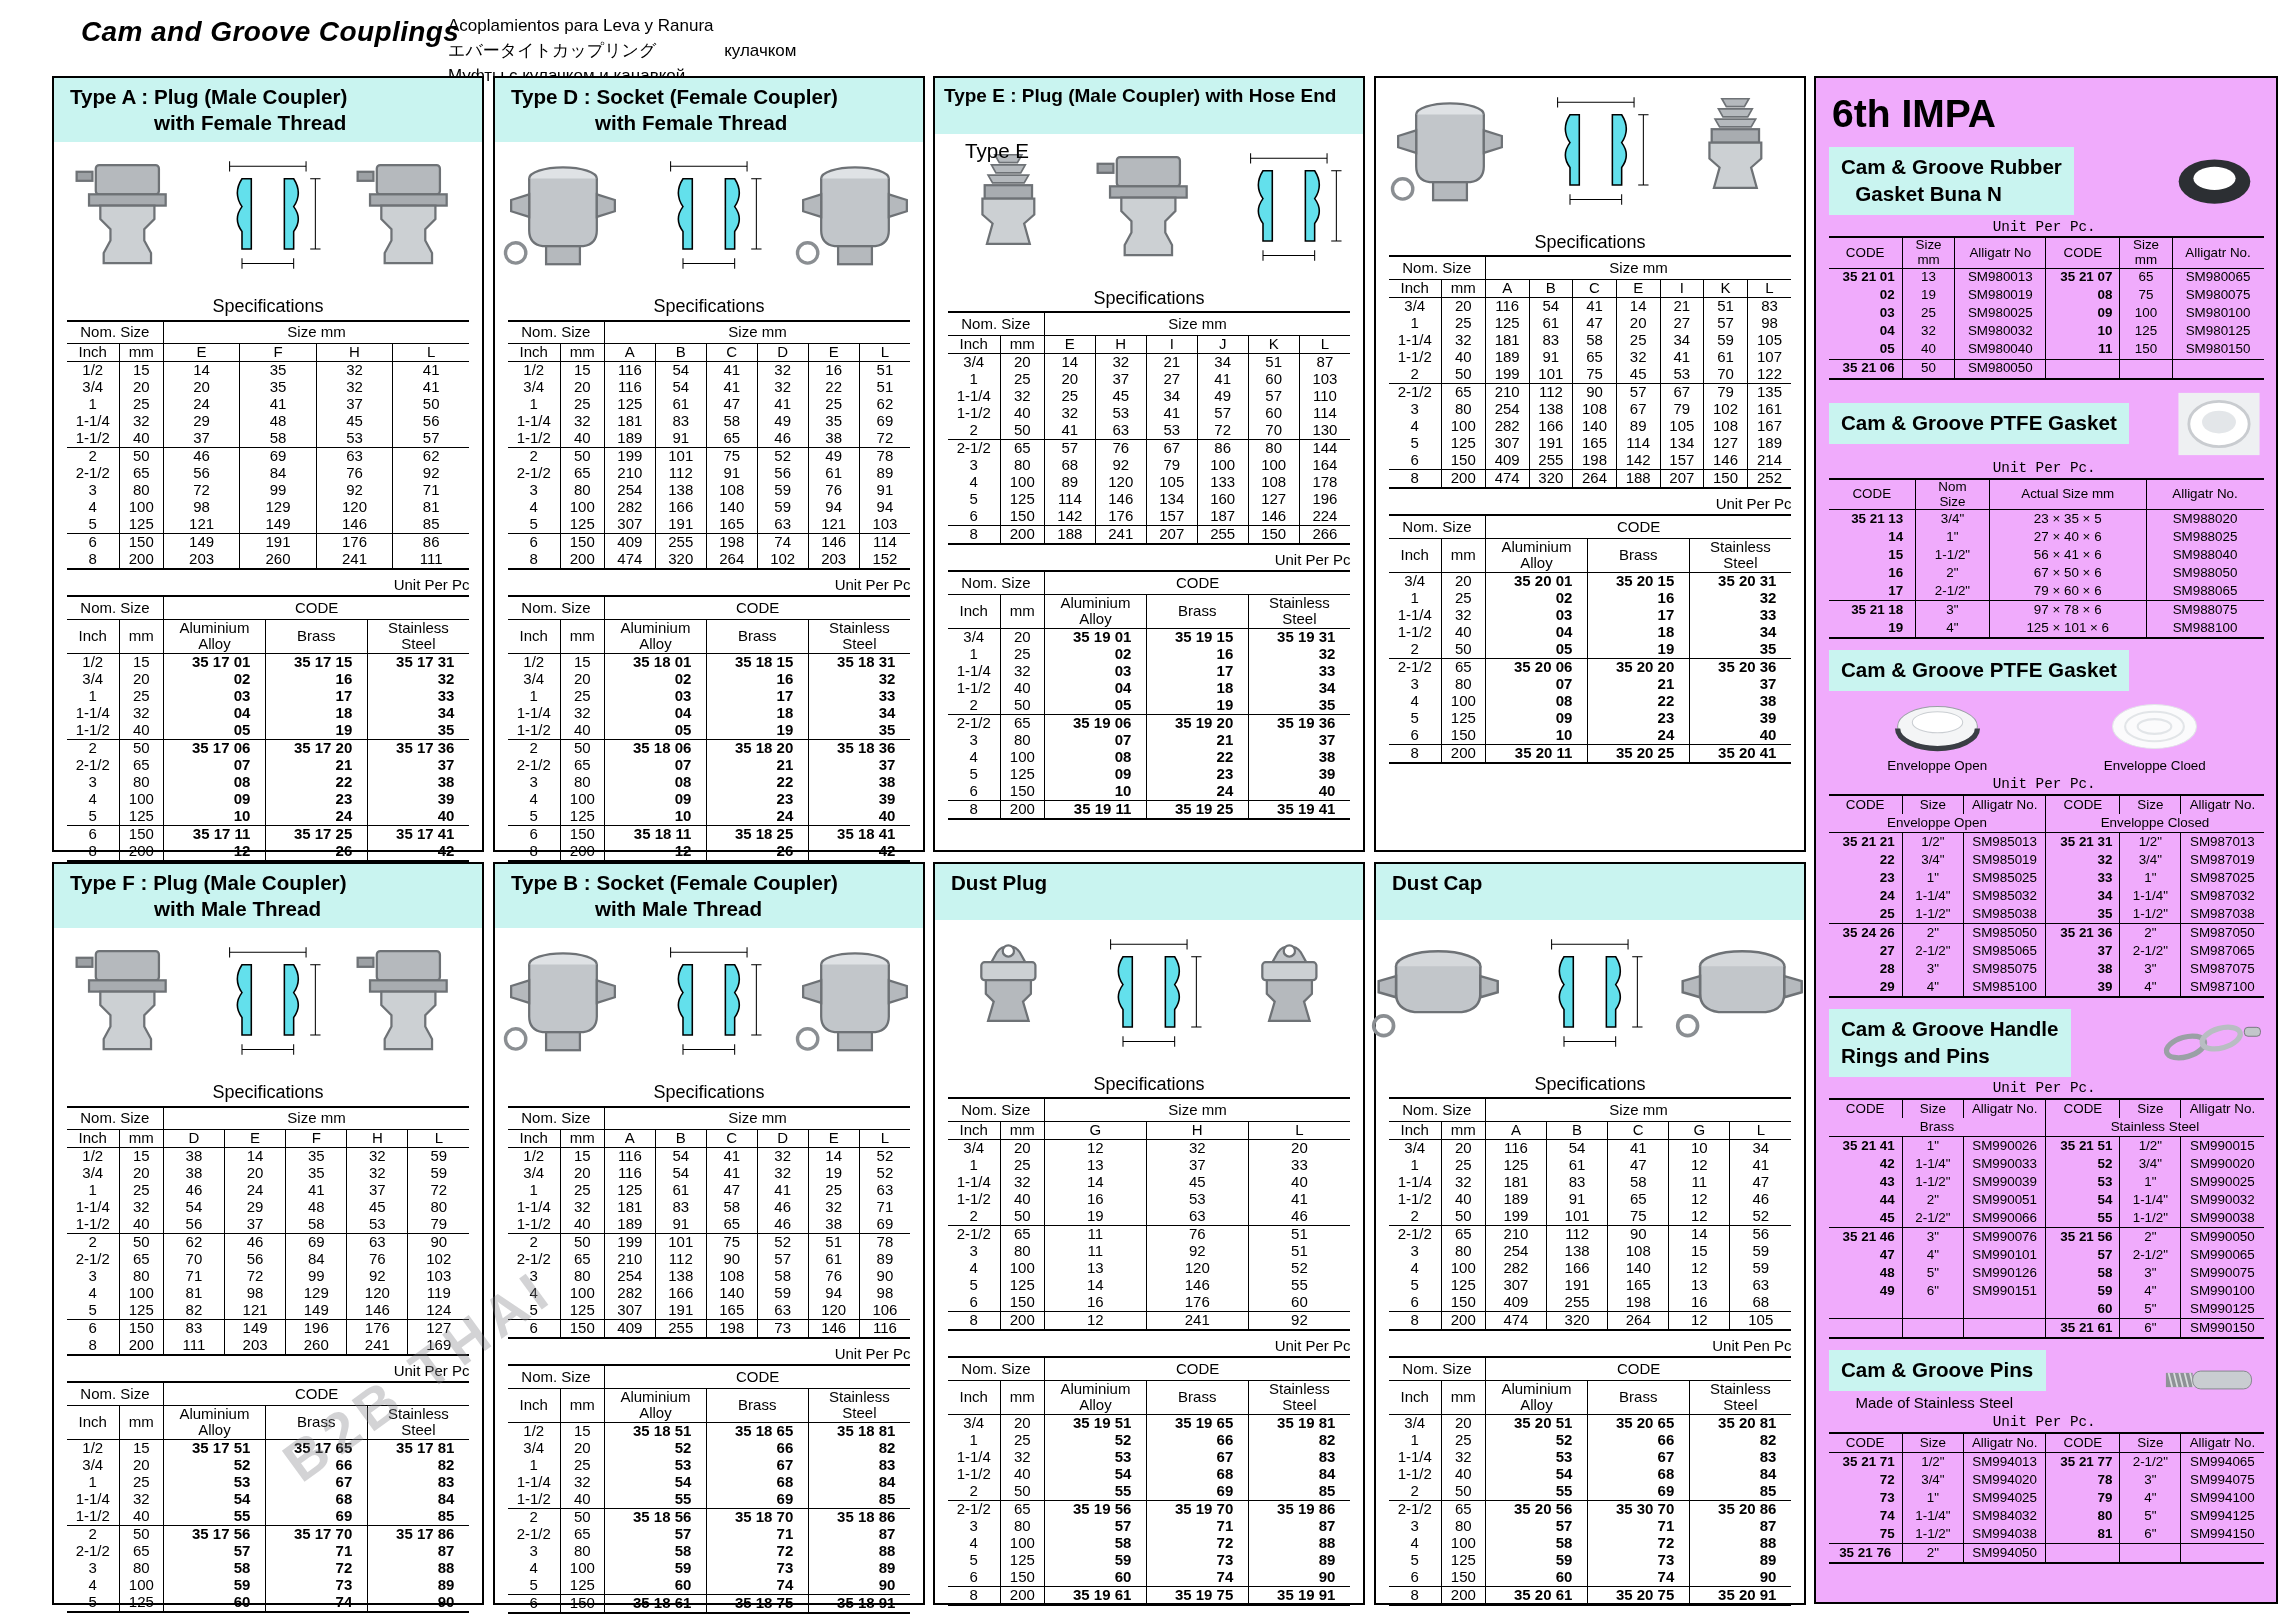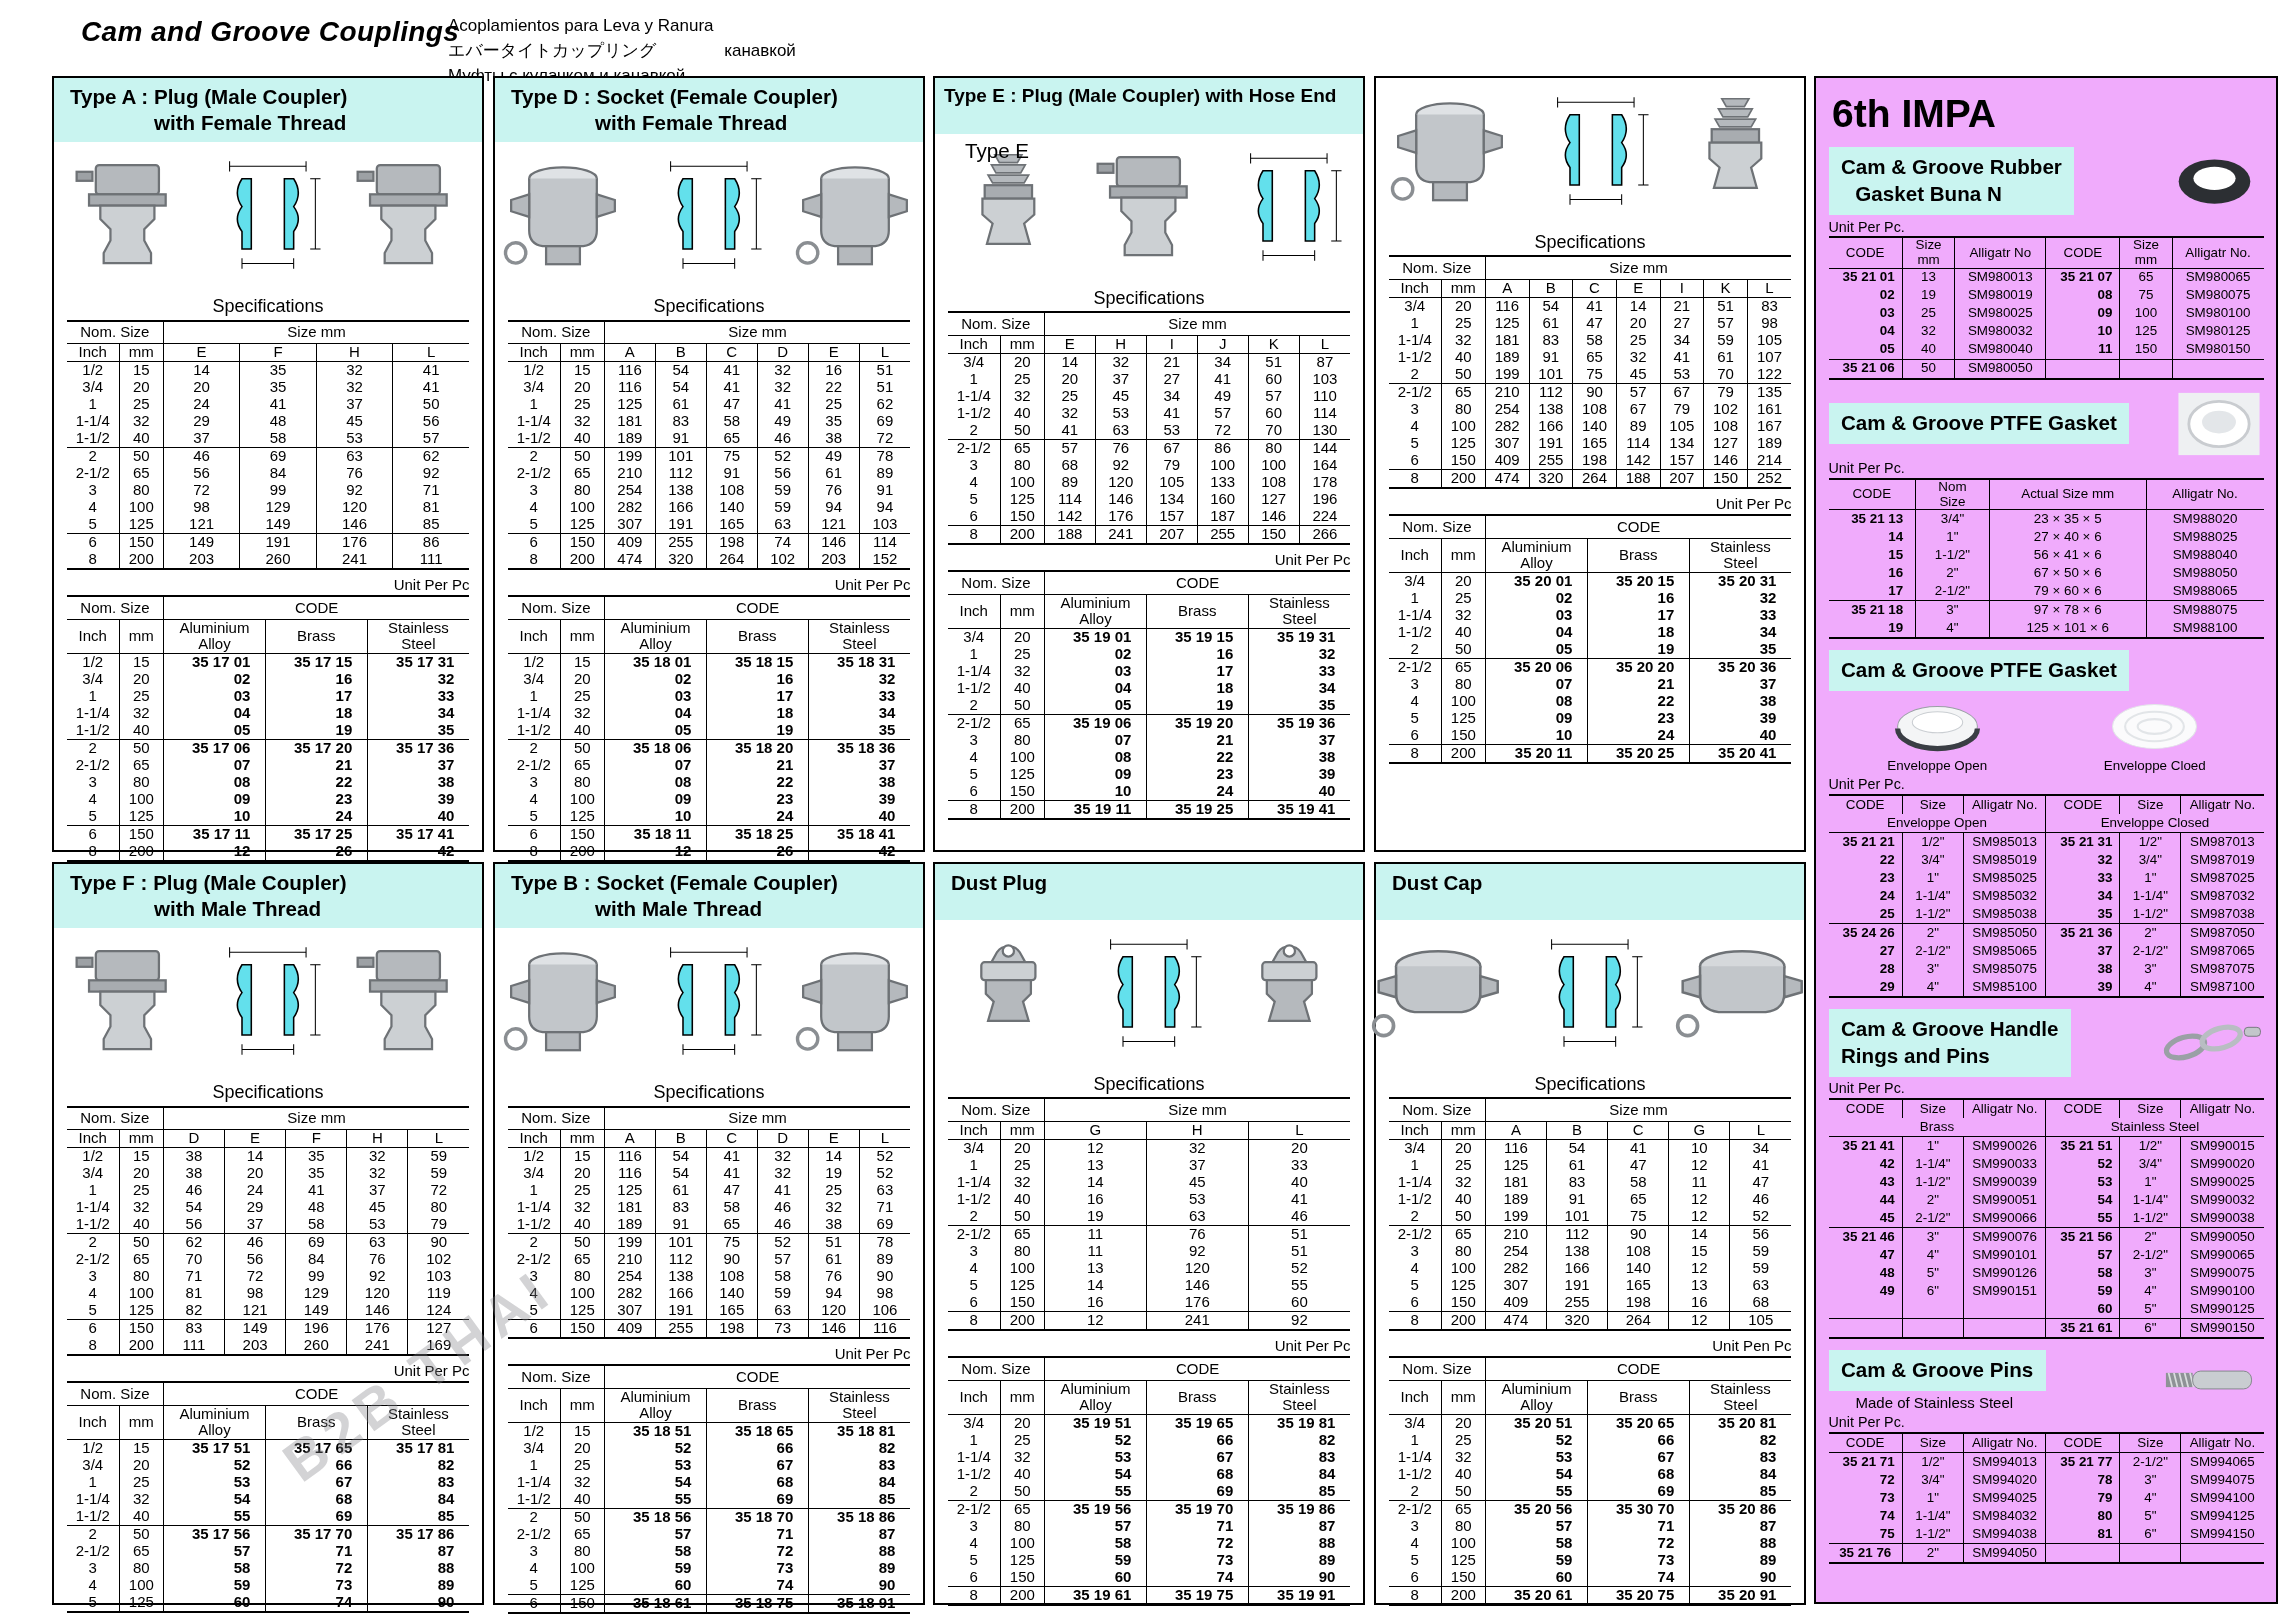--- a/index.html
+++ b/index.html
@@ -44,41 +44,41 @@
   
   .sidebar { position:absolute; left:1814px; top:76px; width:464px; height:1528px;
              border:2.7px solid #000; box-sizing:border-box; padding:5.4px 12.5px; background:#f0abfc; }
   .impa { font-size:39px; font-weight:bold; margin:9px 0 5.4px 3.6px; }
   .sb-sec { margin-top:10.7px; }
   .sb-row { display:flex; justify-content:space-between; align-items:center; }
   .sb-title { background:#c9f4f0; padding:7.2px 12.5px; font-size:20.6px; font-weight:bold; line-height:1.3;
               display:inline-block; }
   .sb-title .ind { padding-left:14.3px; }
   .sb-sub { font-size:15px; margin:2.7px 0 0 27px; }
-  .sb-unit { text-align:left; font-size:14.3px; margin:3.6px 3.6px 1.8px 0; }
+  .sb-unit { text-align:center; font-size:14.3px; margin:3.6px 3.6px 1.8px 0;font-family:Liberation Mono, monospace; }
   .sb-fig svg { display:block; }
   .sidebar table.cat-table th, .sidebar table.cat-table td { font-size:13.4px; height:18px; }
   .env-figs { display:flex; justify-content:space-around; align-items:flex-end; margin:3.6px 0 0 0; }
   .env { text-align:center; font-size:13.4px; }
 
   .watermark { position:absolute; left:260px; top:1343px; font-size:56px; font-weight:bold;
                color:rgba(130,130,135,0.35); transform:rotate(-36deg); letter-spacing:7.2px;
                pointer-events:none; }
 </style>
 </head>
 <body>
 
 <div class="page">
 
   <div class="hdr-title">Cam and Groove Couplings</div>
   <div class="hdr-sub">
     <div>Acoplamientos para Leva y Ranura</div>
     <div>
       <span class="jz">エバータイトカップリング</span>
-      <span class="jz">канавкой</span>
+      <span class="jz">кулачком</span>
     </div>
     <div>Муфты с кулачком и канавкой</div>
   </div>
 
   <section class="panel" style="left:52px;top:76px;width:432px;height:776px">
     <div class="panel-title">
       <div class="l1">Type A : Plug (Male Coupler)</div>
       <div class="l2">with Female Thread</div>
     </div>
     <div class="figs">

